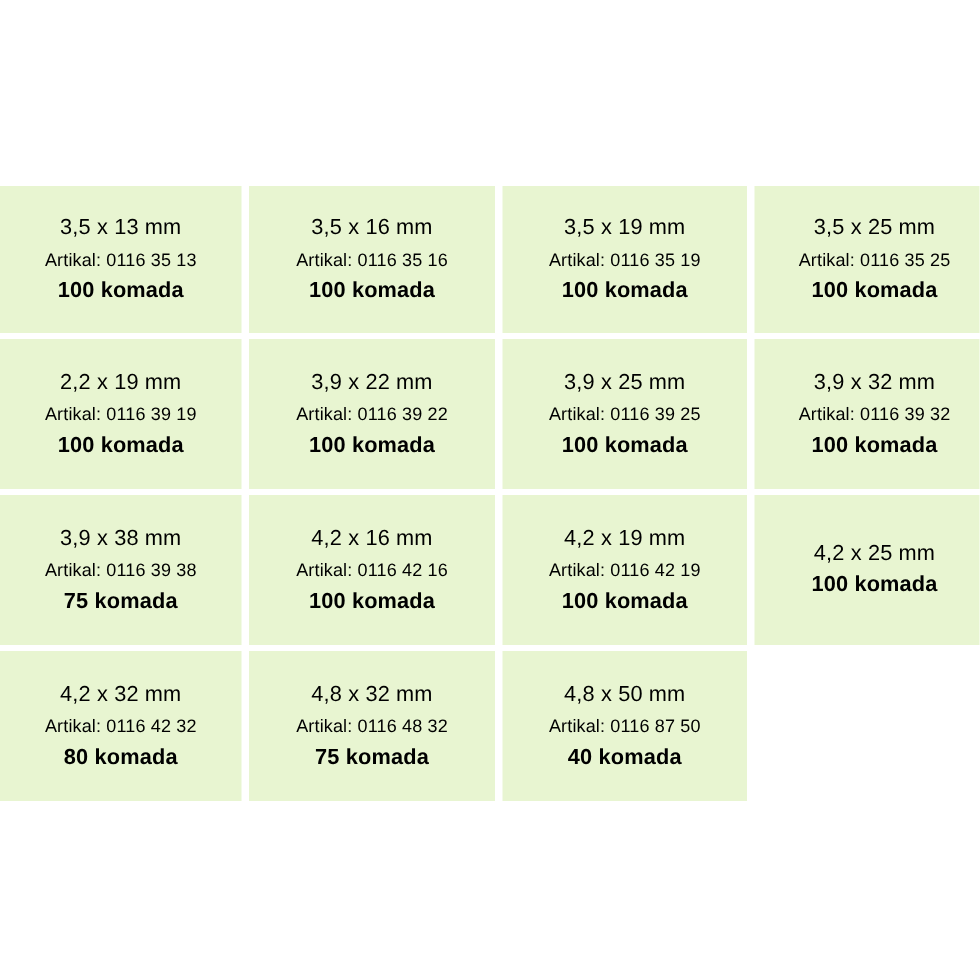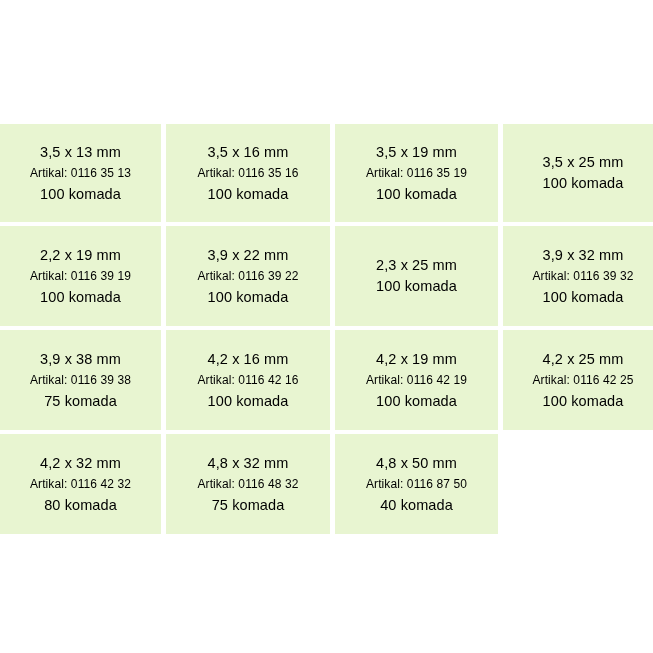--- a/index.html
+++ b/index.html
@@ -52,20 +52,21 @@
     white-space: nowrap;
   }
   .cell .line-dim {
     font-size: 14.5px;
   }
   .cell .line-art {
     font-size: 12px;
   }
   .cell .line-qty {
     font-size: 14.5px;
+    font-weight: bold;
   }
 </style>
 </head>
 <body>
 
 <div id="root">
   <div id="grid">
 
     <div class="cell">
       <div class="line line-dim">3,5 x 13 mm</div>
@@ -80,37 +81,39 @@
     </div>
 
     <div class="cell">
       <div class="line line-dim">3,5 x 19 mm</div>
       <div class="line line-art">Artikal: 0116 35 19</div>
       <div class="line line-qty">100 komada</div>
     </div>
 
     <div class="cell">
       <div class="line line-dim">3,5 x 25 mm</div>
+      <div class="line line-art">Artikal: 0116 35 25</div>
       <div class="line line-qty">100 komada</div>
     </div>
 
     <div class="cell">
       <div class="line line-dim">2,2 x 19 mm</div>
       <div class="line line-art">Artikal: 0116 39 19</div>
       <div class="line line-qty">100 komada</div>
     </div>
 
     <div class="cell">
       <div class="line line-dim">3,9 x 22 mm</div>
       <div class="line line-art">Artikal: 0116 39 22</div>
       <div class="line line-qty">100 komada</div>
     </div>
 
     <div class="cell">
-      <div class="line line-dim">2,3 x 25 mm</div>
+      <div class="line line-dim">3,9 x 25 mm</div>
+      <div class="line line-art">Artikal: 0116 39 25</div>
       <div class="line line-qty">100 komada</div>
     </div>
 
     <div class="cell">
       <div class="line line-dim">3,9 x 32 mm</div>
       <div class="line line-art">Artikal: 0116 39 32</div>
       <div class="line line-qty">100 komada</div>
     </div>
 
     <div class="cell">
@@ -126,21 +129,20 @@
     </div>
 
     <div class="cell">
       <div class="line line-dim">4,2 x 19 mm</div>
       <div class="line line-art">Artikal: 0116 42 19</div>
       <div class="line line-qty">100 komada</div>
     </div>
 
     <div class="cell">
       <div class="line line-dim">4,2 x 25 mm</div>
-      <div class="line line-art">Artikal: 0116 42 25</div>
       <div class="line line-qty">100 komada</div>
     </div>
 
     <div class="cell">
       <div class="line line-dim">4,2 x 32 mm</div>
       <div class="line line-art">Artikal: 0116 42 32</div>
       <div class="line line-qty">80 komada</div>
     </div>
 
 

